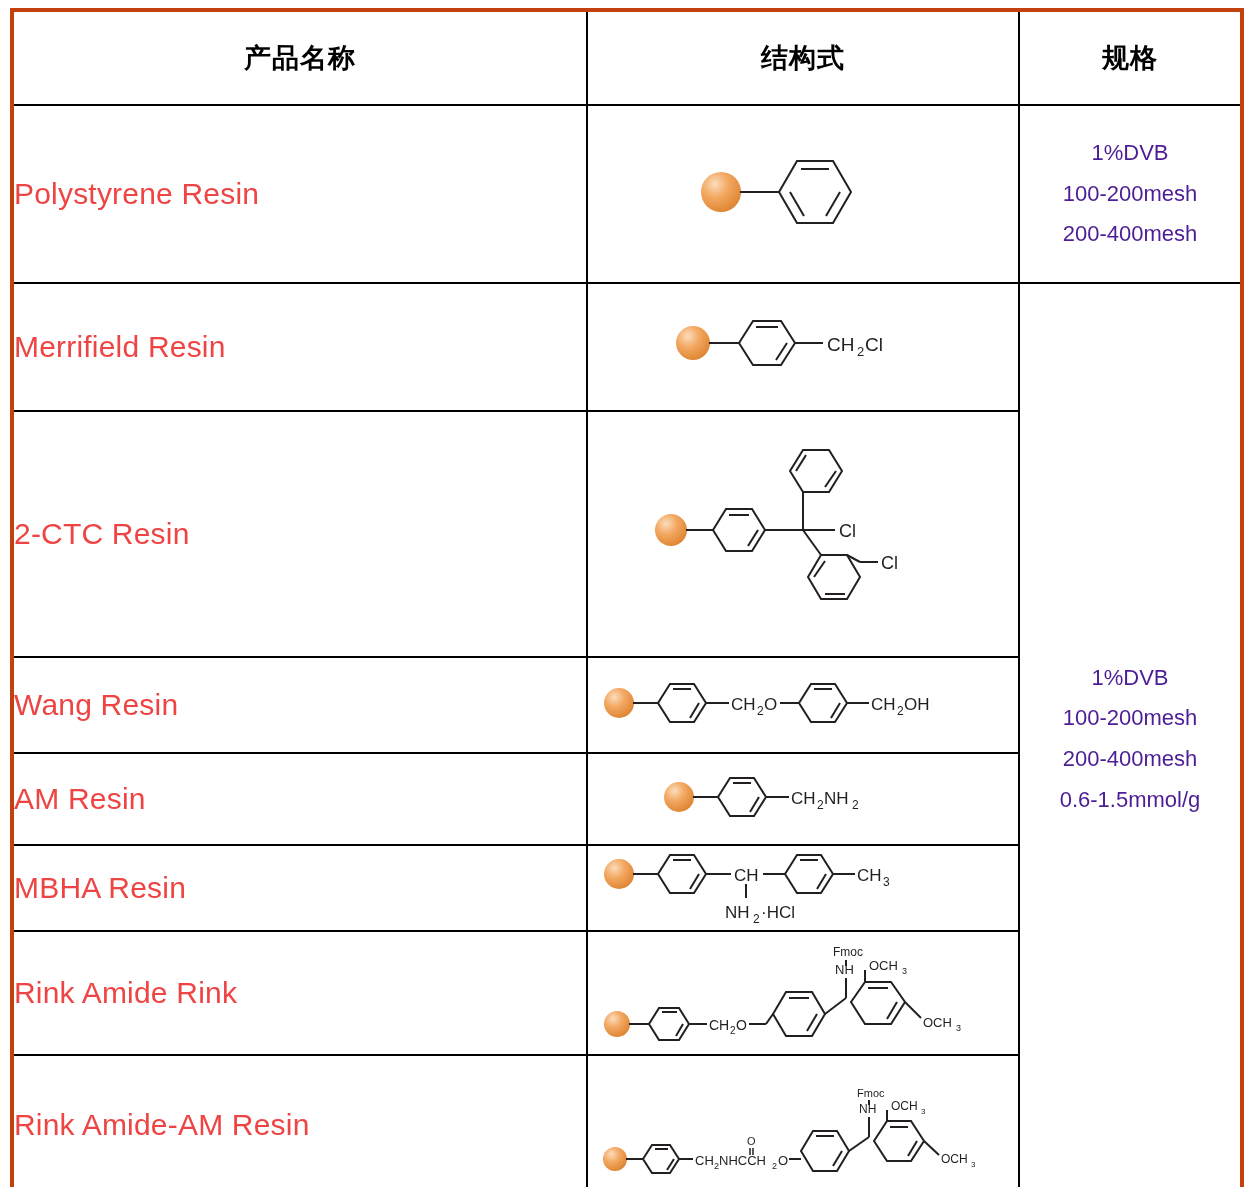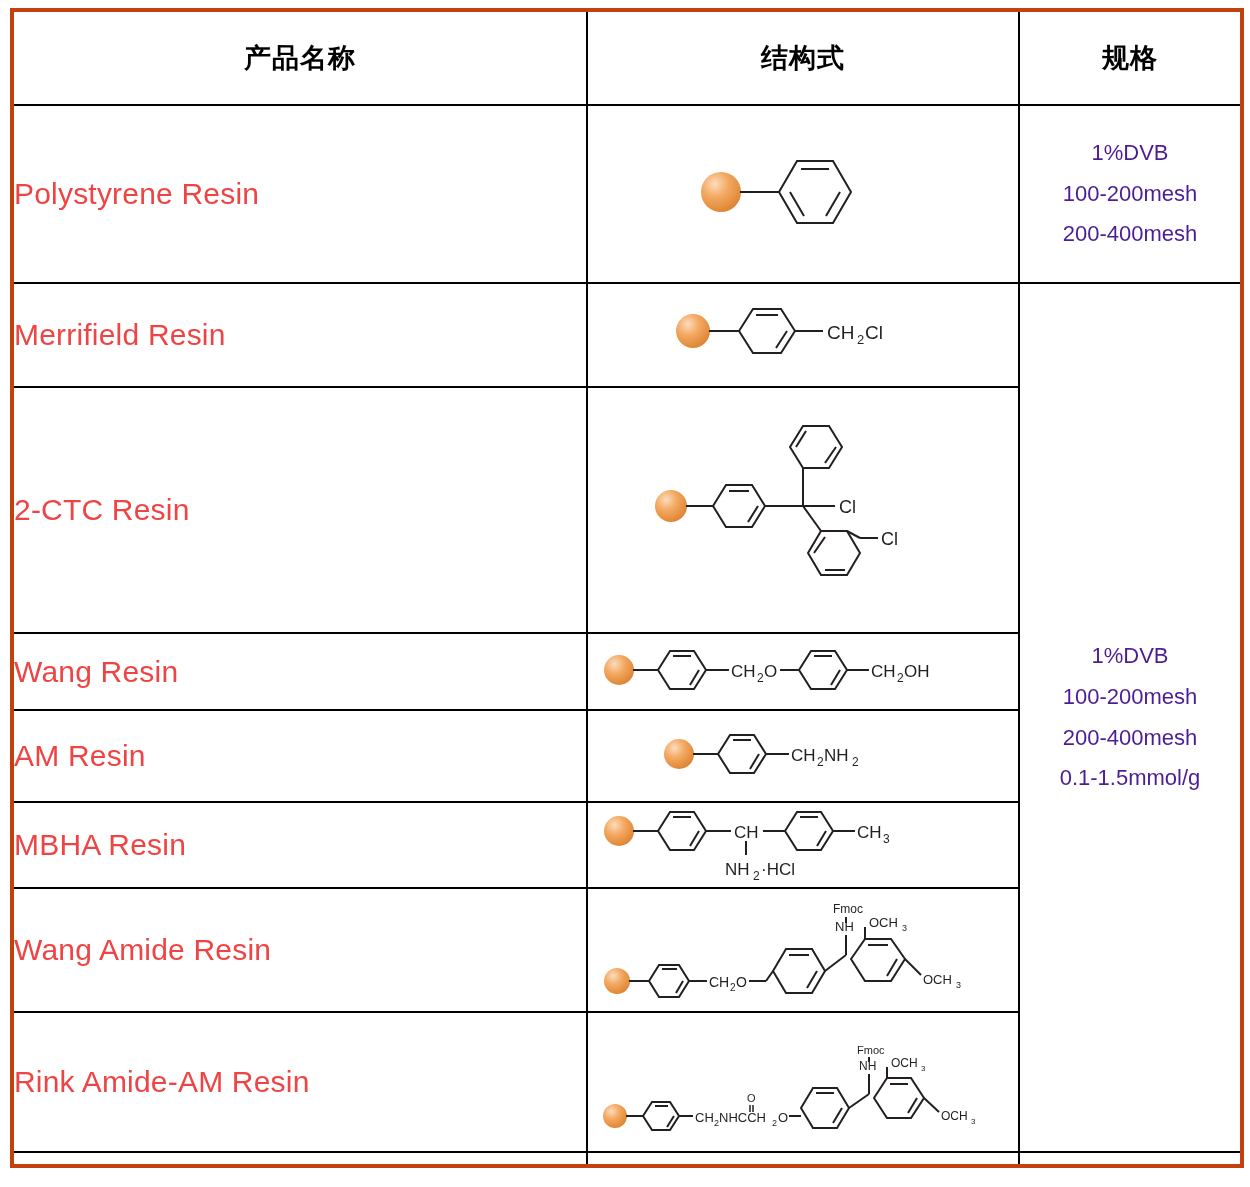--- a/index.html
+++ b/index.html
@@ -65,23 +65,23 @@
   .struct {
     display: inline-block;
     position: relative;
   }
   .struct svg { display: block; }
 
   .bead-grad-def { position: absolute; width: 0; height: 0; }
 
   
   .r-ps { height: 178px; }
-  .r-mf { height: 104px; }
+  .r-mf { height: 128px; }
   .r-ctc { height: 246px; padding-left: 25px; }
-  .r-wang { height: 77px; }
+  .r-wang { height: 96px; }
   .r-am { height: 92px; margin-left: 17px; }
   .r-mbha { height: 65px; }
   .r-rink { height: 120px; }
   .r-rinkam { height: 140px; }
   .r-last { height: 14px; }
 </style>
 </head>
 <body>
 
 <div class="sheet">
@@ -146,21 +146,21 @@
               <text x="154" y="41" font-family="Liberation Sans, sans-serif" font-size="19" fill="#231f20">CH</text>
               <text x="184" y="46" font-family="Liberation Sans, sans-serif" font-size="13" fill="#231f20">2</text>
               <text x="192" y="41" font-family="Liberation Sans, sans-serif" font-size="19" fill="#231f20">Cl</text>
             </svg>
           </div>
         </td>
         <td class="spec-cell" rowspan="7">
           <span class="spec-line">1%DVB</span>
           <span class="spec-line">100-200mesh</span>
           <span class="spec-line">200-400mesh</span>
-          <span class="spec-line">0.1-1.5mmol/g</span>
+          <span class="spec-line">0.6-1.5mmol/g</span>
         </td>
       </tr>
 
       <tr class="r-ctc">
         <td class="name-cell">2-CTC Resin</td>
         <td class="struct-cell">
           <div class="struct">
             <svg width="300" height="220" viewBox="0 0 300 220">
               <circle cx="18" cy="108" r="16" fill="url(#beadGrad)"></circle>
               <line x1="33" y1="108" x2="60" y2="108" stroke="#231f20" stroke-width="2"></line>
@@ -262,21 +262,21 @@
               <line x1="223" y1="28" x2="214" y2="43" stroke="#231f20" stroke-width="2"></line>
               <line x1="230" y1="28" x2="252" y2="28" stroke="#231f20" stroke-width="2"></line>
               <text x="254" y="35" font-family="Liberation Sans, sans-serif" font-size="17" fill="#231f20">CH</text>
               <text x="280" y="40" font-family="Liberation Sans, sans-serif" font-size="12" fill="#231f20">3</text>
             </svg>
           </div>
         </td>
       </tr>
 
       <tr class="r-rink">
-        <td class="name-cell">Wang Amide Resin</td>
+        <td class="name-cell">Rink Amide Rink</td>
         <td class="struct-cell">
           <div class="struct">
             <svg width="400" height="118" viewBox="0 0 400 118">
               <circle cx="14" cy="92" r="13" fill="url(#beadGrad)"></circle>
               <line x1="26" y1="92" x2="46" y2="92" stroke="#231f20" stroke-width="2"></line>
               <polygon points="46,92 56,76 76,76 86,92 76,108 56,108" fill="none" stroke="#231f20" stroke-width="2"></polygon>
               <line x1="59" y1="80" x2="74" y2="80" stroke="#231f20" stroke-width="2"></line>
               <line x1="80" y1="92" x2="73" y2="104" stroke="#231f20" stroke-width="2"></line>
               <line x1="86" y1="92" x2="104" y2="92" stroke="#231f20" stroke-width="2"></line>
               <text x="106" y="98" font-family="Liberation Sans, sans-serif" font-size="14" fill="#231f20">CH</text>

